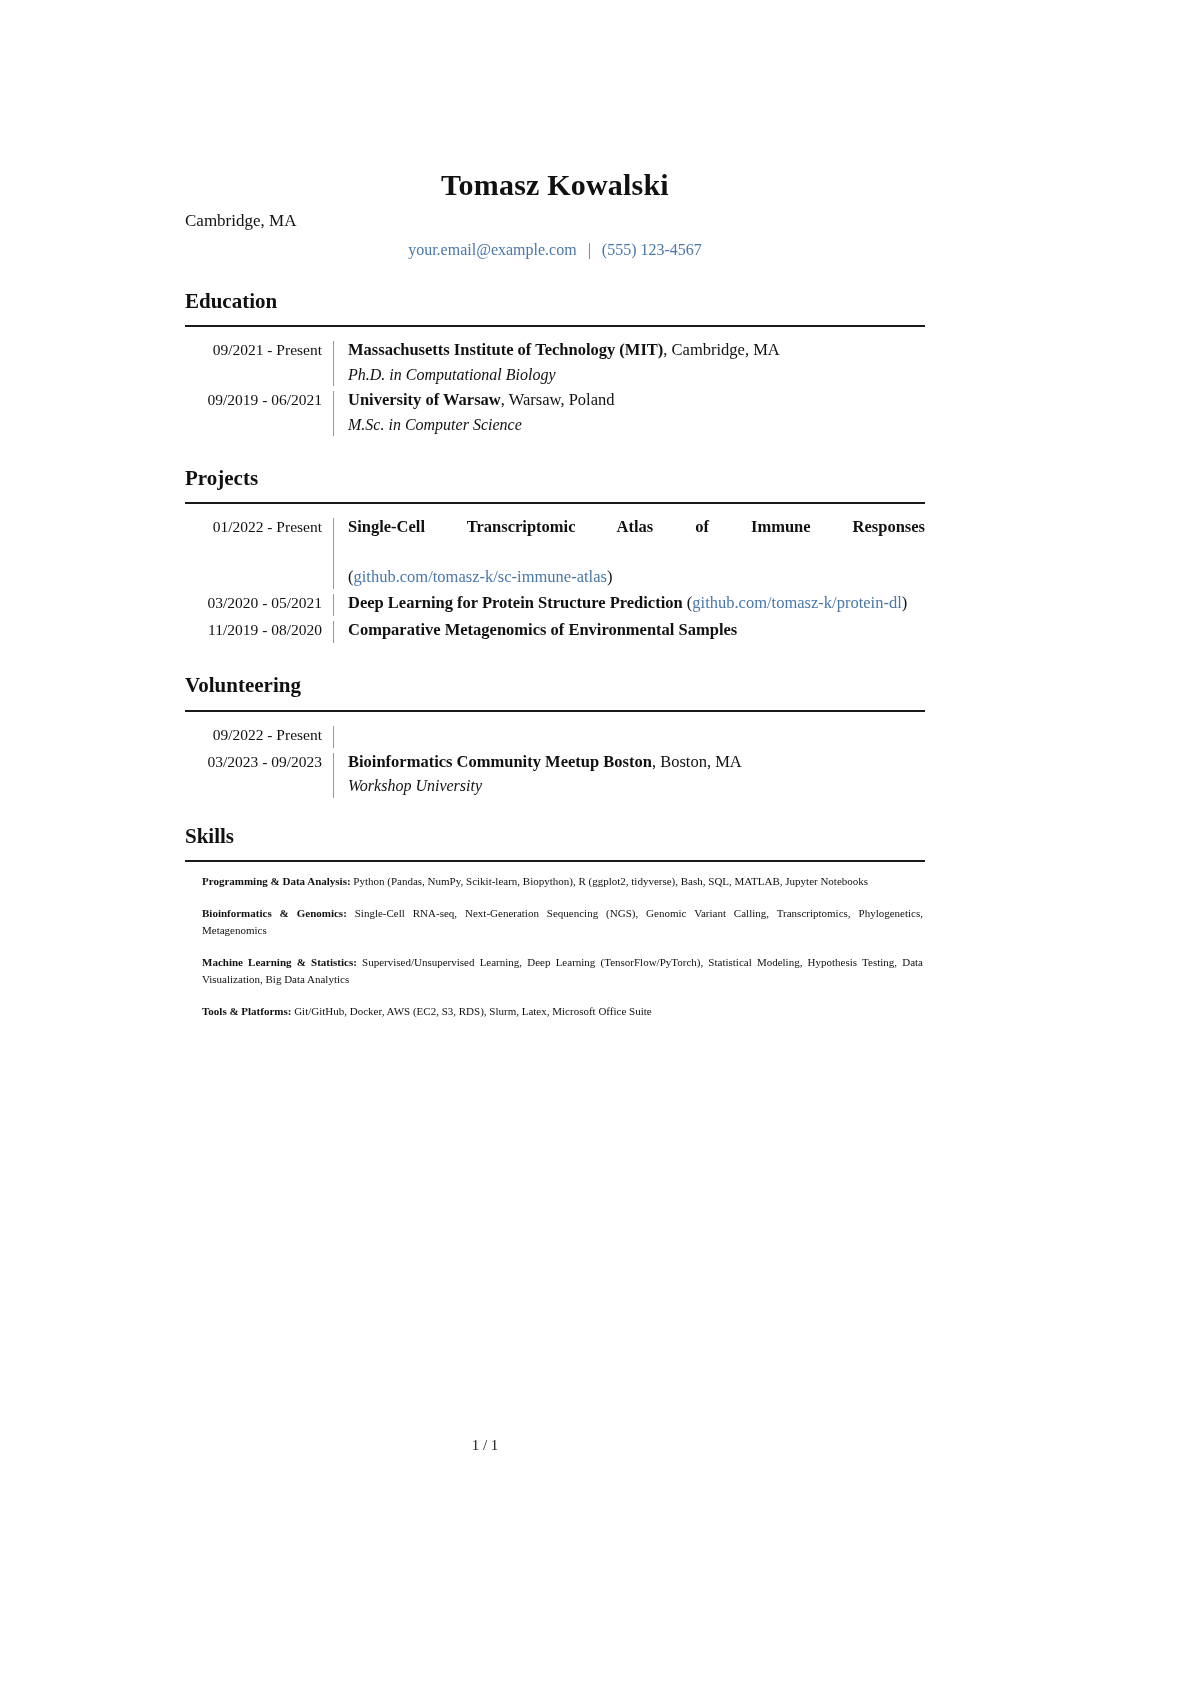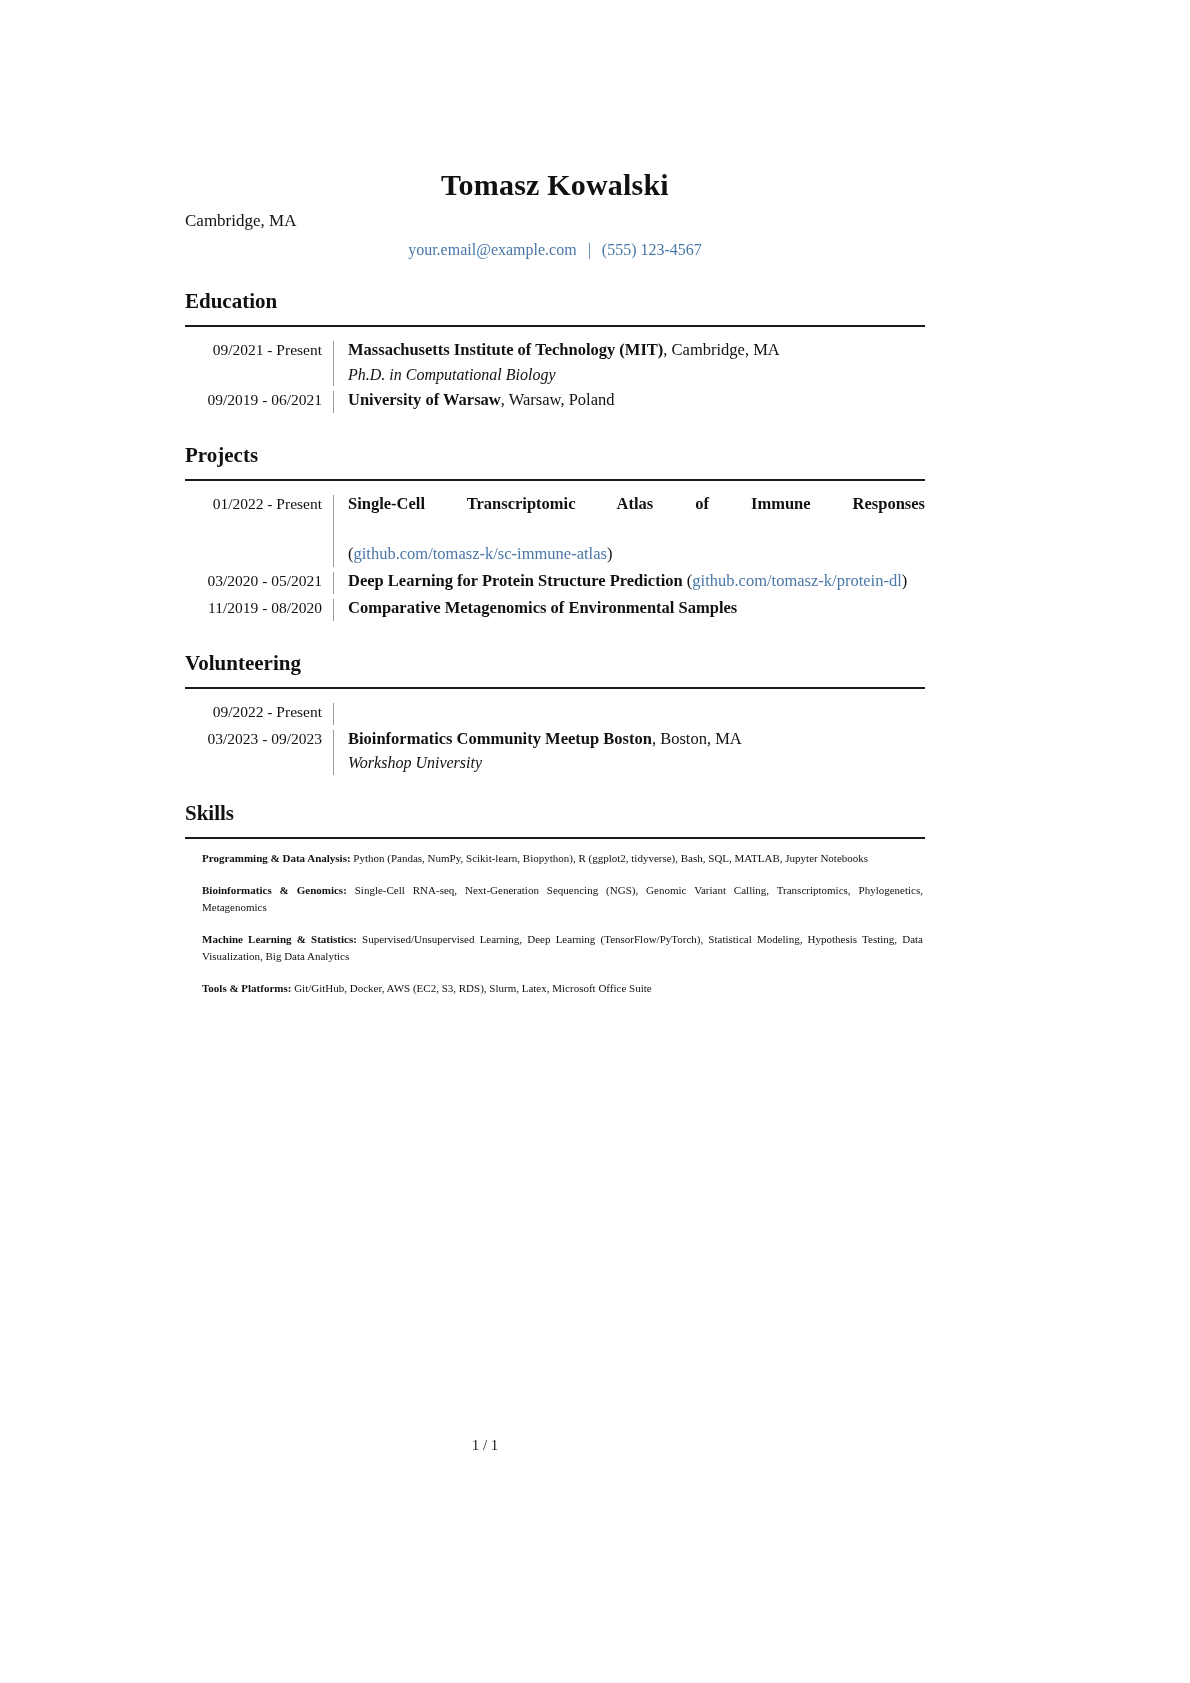--- a/index.html
+++ b/index.html
@@ -192,20 +192,21 @@
           <div><span class="org">Massachusetts Institute of Technology (MIT)</span><span class="place">, Cambridge, MA</span></div>
           <div class="subtitle">Ph.D. in Computational Biology</div>
         </div>
       </div>
 
       <div class="entry">
         <div class="entry-date">09/2019 - 06/2021</div>
         <div class="entry-divider"></div>
         <div class="entry-body">
           <div><span class="org">University of Warsaw</span><span class="place">, Warsaw, Poland</span></div>
+          <div class="subtitle">M.Sc. in Computer Science</div>
         </div>
       </div>
     </div>
 
     <div class="section">
       <div class="section-title">Projects</div>
       <div class="rule"></div>
 
       <div class="entry">
         <div class="entry-date">01/2022 - Present</div>

